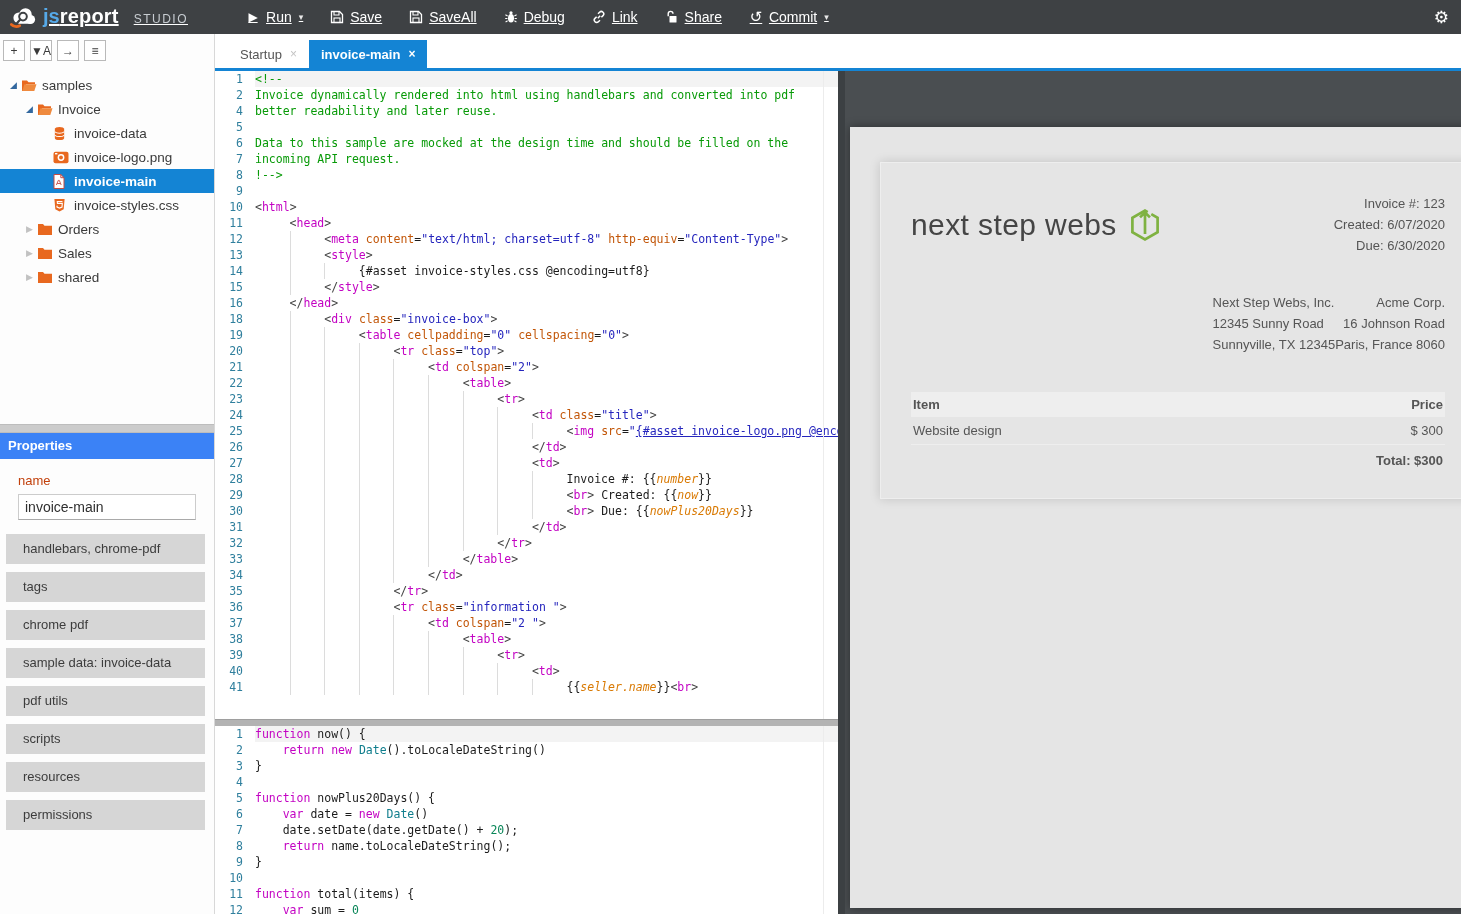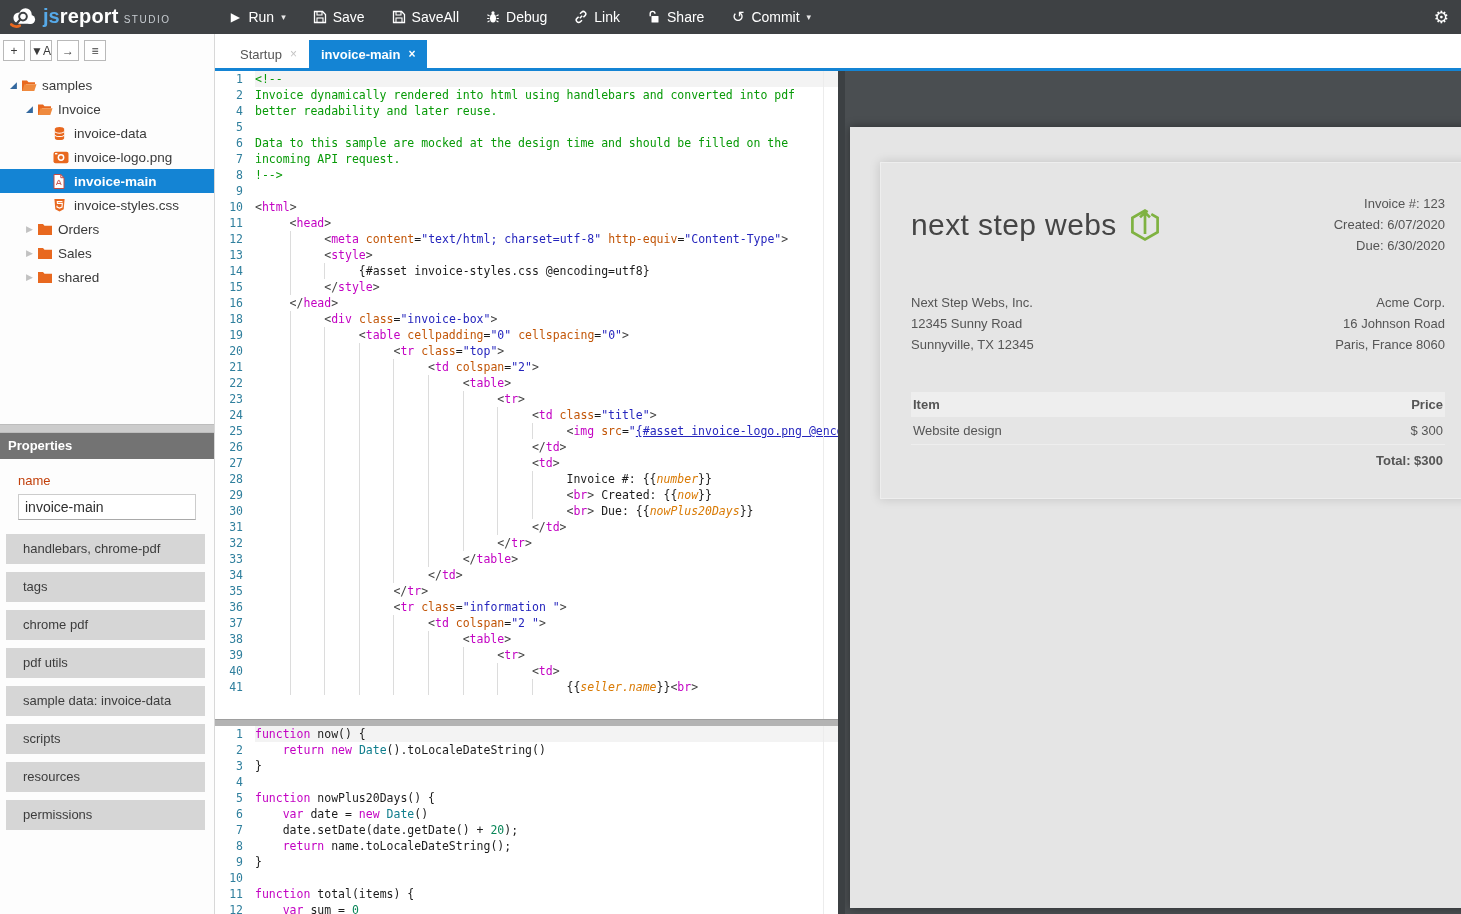--- a/index.html
+++ b/index.html
@@ -1,25 +1,25 @@
 <!DOCTYPE html>
 <html><head>
 <meta charset="utf-8">
 <style>
   * { margin:0; padding:0; box-sizing:border-box; }
   html,body { width:1461px; height:914px; overflow:hidden; background:#fff;
     font-family:"Liberation Sans", sans-serif; }
   
   #topbar { position:absolute; left:0; top:0; width:1461px; height:34px; background:#3e4144;
-    display:flex; align-items:center; color:#fff; }
+    display:flex; align-items:center; color:#fff;text-decoration:underline; }
   #logo { display:flex; align-items:baseline; margin-left:8px; cursor:pointer; }
   #logo svg { align-self:center; margin-right:5px; }
   .logo-js { color:#56a9e8; font-size:20px; font-weight:bold; }
   .logo-report { color:#fff; font-size:20px; font-weight:bold; letter-spacing:.2px; }
-  .logo-studio { color:#c7ccd1; font-size:10px; letter-spacing:1.5px; margin-left:5px; }
+  .logo-studio { color:#c7ccd1; font-size:12px; letter-spacing:1.5px; margin-left:15px; }
   #tb-buttons { display:flex; align-items:center; margin-left:58px; gap:27px; }
   .tb-btn { display:flex; align-items:center; gap:6px; color:#fff; font-size:14px; cursor:pointer; }
   .tb-btn .caret { font-size:9px; color:#e8e8e8; margin-left:1px; }
   .tb-icon { display:inline-flex; width:14px; height:14px; align-items:center; justify-content:center; font-size:13px; }
   #gear { position:absolute; right:12px; top:0; height:34px; display:flex; align-items:center;
     color:#fff; font-size:17px; cursor:pointer; }
   
   #sidebar { position:absolute; left:0; top:34px; width:215px; height:880px; background:#fdfdfd;
     border-right:1px solid #d8d8d8; }
   #tree-toolbar { display:flex; gap:5px; padding:6px 0 0 3px; height:32px; }
@@ -29,21 +29,21 @@
   .tree-row { height:24px; display:flex; align-items:center; cursor:pointer; }
   .tree-row.sel { background:#1484d4; color:#fff; font-weight:bold; }
   .expander { width:15px; display:inline-flex; justify-content:center; flex:0 0 15px; }
   .exp-open { color:#33689f; font-size:9px; }
   .exp-closed { color:#c2c2c2; font-size:9px; }
   .t-icon { width:19px; flex:0 0 19px; display:inline-flex; align-items:center; }
   .t-label { margin-left:2px; white-space:nowrap; }
   #side-split { position:absolute; left:0; top:390px; width:214px; height:9px; background:#cccccc;
     border-top:1px solid #bdbdbd; border-bottom:1px solid #bdbdbd; cursor:row-resize; }
   #props { position:absolute; left:0; top:399px; width:214px; bottom:0; background:#fdfdfd; }
-  #props-header { height:26px; background:#737373; color:#fff; font-size:13px; font-weight:bold;
+  #props-header { height:26px; background:#3b82f6; color:#fff; font-size:13px; font-weight:bold;
     line-height:26px; padding-left:8px; }
   #name-label { display:block; margin:14px 0 6px 18px; font-size:13px; color:#c2410c; }
   #name-input { margin-left:18px; width:178px; height:26px; border:1px solid #ccc; border-bottom:1px solid #a9a9a9;
     padding:0 6px; font-size:14px; color:#2f2f2f; font-family:"Liberation Sans",sans-serif; }
   #sections { margin-top:14px; }
   .section { margin:0 9px 8px 6px; height:30px; background:#d6d6d6; color:#3c3c3c; font-size:13px;
     line-height:30px; padding-left:17px; cursor:pointer; }
   
   #tabbar { position:absolute; left:215px; top:34px; width:1246px; height:34px; background:#fff;
     display:flex; align-items:flex-end; padding-left:13px; }
@@ -83,21 +83,21 @@
   
   #preview { position:absolute; left:845px; top:71px; width:616px; height:843px; background:#4a4e51; overflow:hidden; }
   #page { position:absolute; left:5px; top:56px; width:658px; height:781px; background:#e5e5e5;
     box-shadow:0 0 9px rgba(0,0,0,.4); }
   #invoice-box { position:absolute; left:30px; top:35px; right:32px; border:1px solid #eee;
     box-shadow:0 0 10px rgba(0,0,0,.15); padding:30px; color:#555; font-size:13px; }
   .inv-header { display:flex; justify-content:space-between; margin-bottom:36px; }
   .inv-logo { display:flex; align-items:center; gap:10px; }
   #inv-logo-text { font-size:30px; color:#454545; letter-spacing:.4px; font-weight:normal; }
   .inv-meta { text-align:right; line-height:21px; }
-  .inv-addresses { display:flex; justify-content:space-between; line-height:21px; margin-bottom:37px;margin-top:10px; }
+  .inv-addresses { display:flex; justify-content:flex-end; line-height:21px; margin-bottom:37px;margin-top:10px; }
   .inv-addr-right { text-align:right; }
   .inv-table { width:100%; }
   .inv-thead { display:flex; justify-content:space-between; background:#eee; font-weight:bold;
     padding:5px 0; }
   .inv-thead span { padding:0 2px; }
   .inv-row { display:flex; justify-content:space-between; padding:6px 2px; border-bottom:1px solid #eee; }
   .inv-total { text-align:right; font-weight:bold; padding:8px 2px 0 0; }
 </style>
 </head>
 <body>
@@ -284,22 +284,22 @@
     </div>
   <div id="side-split"></div>
   <div id="props">
     <div id="props-header">Properties</div>
     <label id="name-label">name</label>
     <input id="name-input" type="text" value="invoice-main" style="">
     <div id="sections">
         <div class="section">handlebars, chrome-pdf</div>
         <div class="section">tags</div>
         <div class="section">chrome pdf</div>
+        <div class="section">sample data: invoice-data</div>
         <div class="section">pdf utils</div>
-        <div class="section">sample data: invoice-data</div>
         <div class="section">scripts</div>
         <div class="section">resources</div>
         <div class="section">permissions</div>
       </div>
     
   </div>
 </div>
 
 <div id="tabbar">
     <div class="tab">

